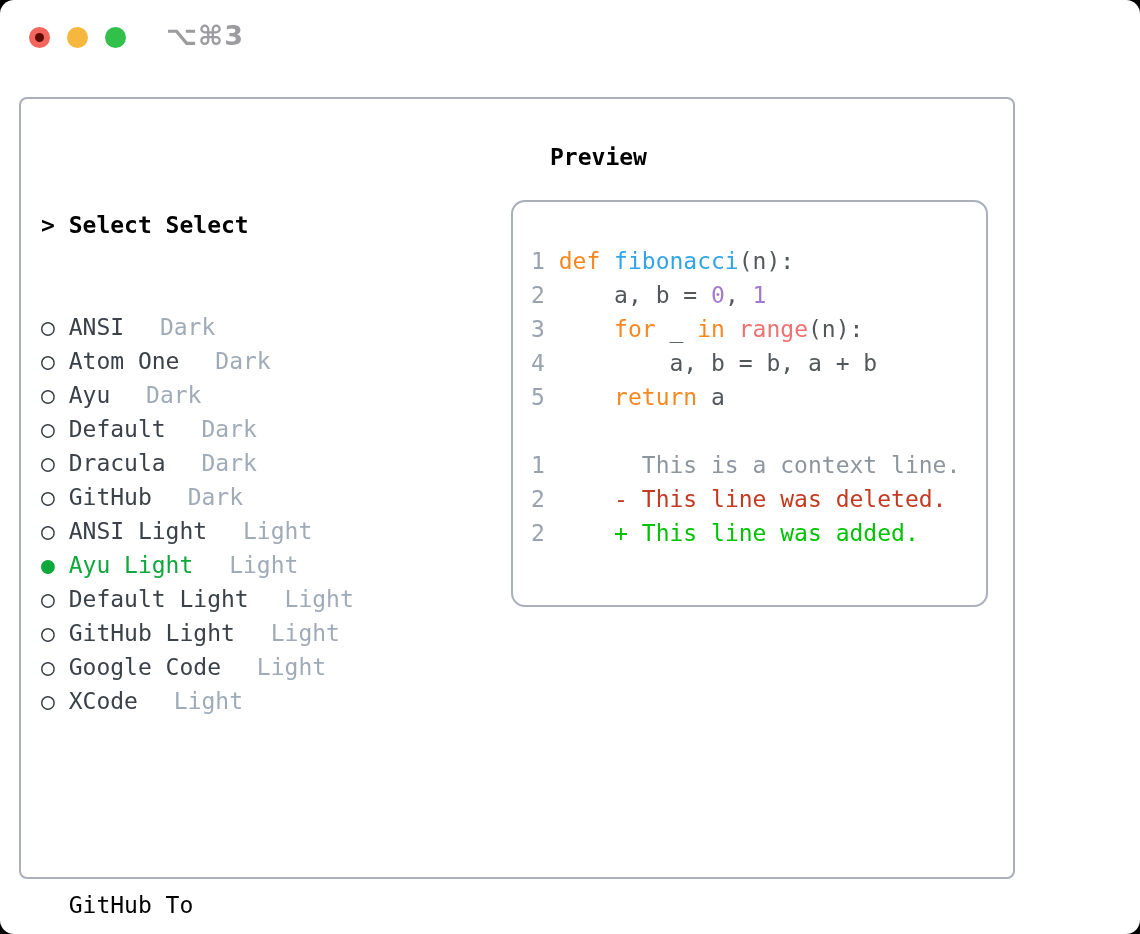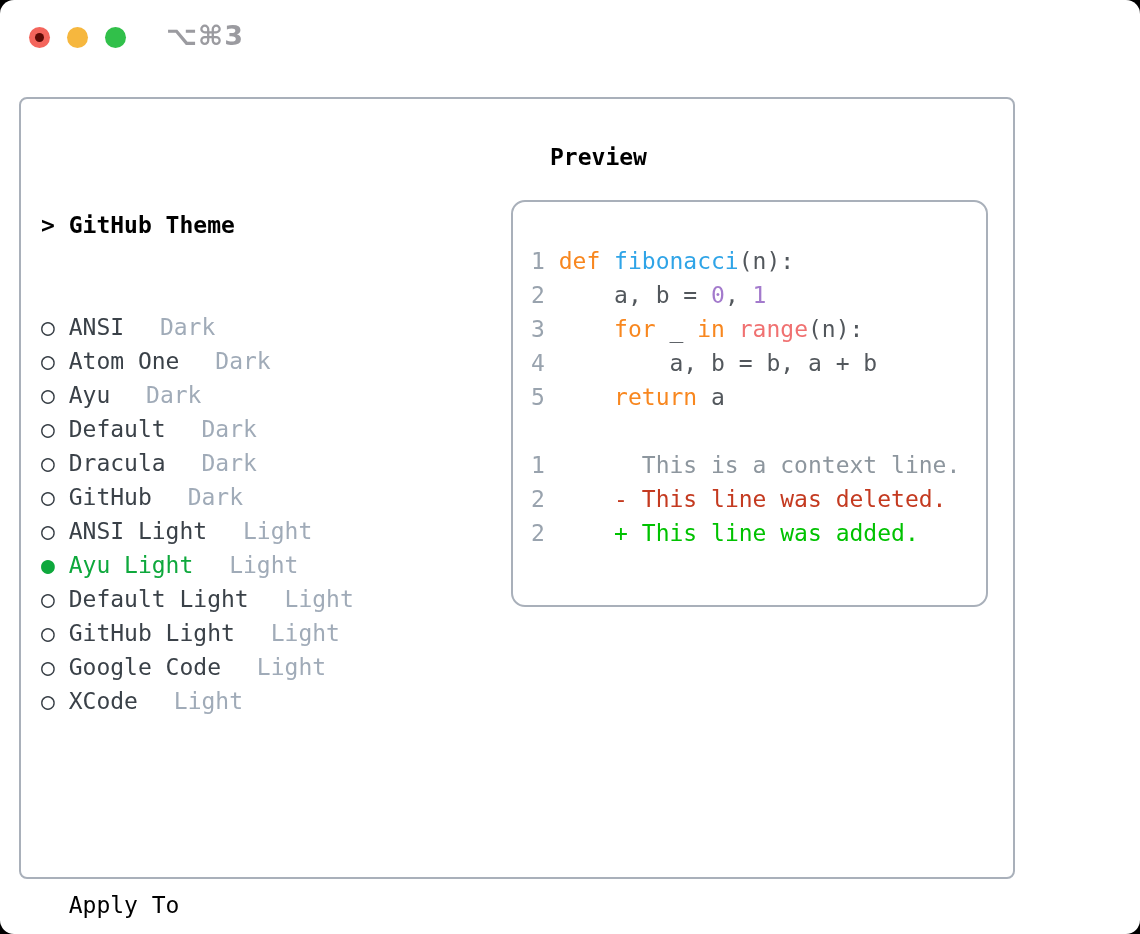--- a/index.html
+++ b/index.html
@@ -59,24 +59,24 @@
     <span class="light red">
         <span class="dot"></span>
       </span>
     <span class="light yellow"></span>
     <span class="light green"></span>
     <div class="title">⌥⌘3</div>
   </div>
 
   <div class="panel">
     <div class="left-col">
-      <div class="row hdr"><span class="bullet">&gt;</span><span class="hdr-text">GitHub Theme</span></div>
+      <div class="row hdr"><span class="bullet">&gt;</span><span class="hdr-text">Select Select</span></div>
       <div id="theme-items"><div class="row theme-item"><span class="bullet">○</span><span class="name">ANSI</span><span class="variant"> Dark</span></div><div class="row theme-item"><span class="bullet">○</span><span class="name">Atom One</span><span class="variant"> Dark</span></div><div class="row theme-item"><span class="bullet">○</span><span class="name">Ayu</span><span class="variant"> Dark</span></div><div class="row theme-item"><span class="bullet">○</span><span class="name">Default</span><span class="variant"> Dark</span></div><div class="row theme-item"><span class="bullet">○</span><span class="name">Dracula</span><span class="variant"> Dark</span></div><div class="row theme-item"><span class="bullet">○</span><span class="name">GitHub</span><span class="variant"> Dark</span></div><div class="row theme-item"><span class="bullet">○</span><span class="name">ANSI Light</span><span class="variant"> Light</span></div><div class="row theme-item selected"><span class="bullet">●</span><span class="name">Ayu Light</span><span class="variant"> Light</span></div><div class="row theme-item"><span class="bullet">○</span><span class="name">Default Light</span><span class="variant"> Light</span></div><div class="row theme-item"><span class="bullet">○</span><span class="name">GitHub Light</span><span class="variant"> Light</span></div><div class="row theme-item"><span class="bullet">○</span><span class="name">Google Code</span><span class="variant"> Light</span></div><div class="row theme-item"><span class="bullet">○</span><span class="name">XCode</span><span class="variant"> Light</span></div></div>
       <div class="row"></div>
-      <div class="row"><span class="bullet"></span><span class="apply-text">Apply To</span></div>
+      <div class="row"><span class="bullet"></span><span class="apply-text">GitHub To</span></div>
       
       
       
       
     </div>
 
     <div class="preview-title">Preview</div>
     <div class="preview-box">
       <div class="code" id="code-lines"><div class="cline"><span class="tok-ln">1 </span><span class="tok-kw">def </span><span class="tok-fn">fibonacci</span><span class="tok-pl">(n):</span></div><div class="cline"><span class="tok-ln">2 </span><span class="tok-pl">    a, b = </span><span class="tok-num">0</span><span class="tok-pl">, </span><span class="tok-num">1</span></div><div class="cline"><span class="tok-ln">3 </span><span class="tok-pl">    </span><span class="tok-kw">for</span><span class="tok-pl"> _ </span><span class="tok-kw">in</span><span class="tok-pl"> </span><span class="tok-red">range</span><span class="tok-pl">(n):</span></div><div class="cline"><span class="tok-ln">4 </span><span class="tok-pl">        a, b = b, a + b</span></div><div class="cline"><span class="tok-ln">5 </span><span class="tok-pl">    </span><span class="tok-kw">return</span><span class="tok-pl"> a</span></div><div class="cline">&nbsp;</div><div class="cline"><span class="tok-ln">1</span><span class="tok-ctx">       This is a context line.</span></div><div class="cline"><span class="tok-ln">2</span><span class="tok-pl">     </span><span class="tok-del">- This line was deleted.</span></div><div class="cline"><span class="tok-ln">2</span><span class="tok-pl">     </span><span class="tok-add">+ This line was added.</span></div></div>
     </div>

